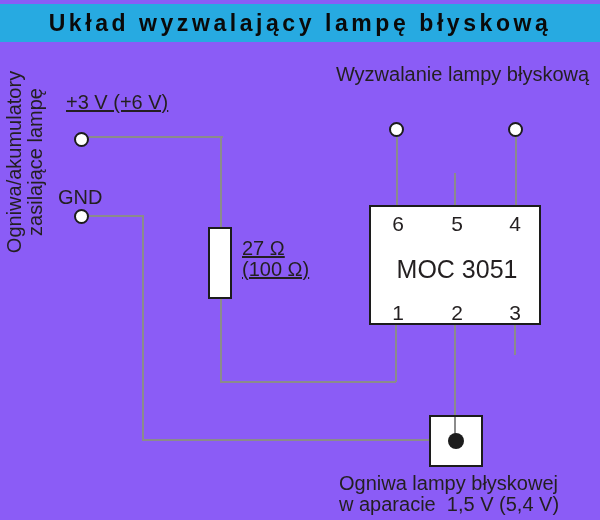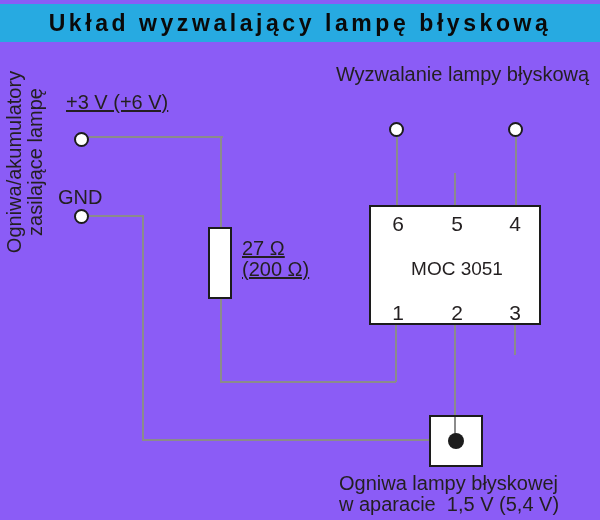--- a/index.html
+++ b/index.html
@@ -31,21 +31,21 @@
   
   .terminal{position:absolute;width:15px;height:15px;border:2.5px solid #1c1c1c;
             border-radius:50%;background:#fff;z-index:2;}
 
   
   .resistor{position:absolute;left:208px;top:227px;width:24px;height:72px;
             border:2.5px solid #1c1c1c;background:#fff;z-index:2;}
   .ic{position:absolute;left:369px;top:205px;width:172px;height:120px;
       border:2.5px solid #1c1c1c;background:#fff;z-index:2;}
   .ic .pin{position:absolute;font-size:21px;transform:translate(-50%,-50%);}
-  .ic .icname{position:absolute;left:86px;top:62px;font-size:19px;transform:translate(-50%,-50%);white-space:nowrap;}
+  .ic .icname{position:absolute;left:86px;top:62px;font-size:25px;transform:translate(-50%,-50%);white-space:nowrap;}
   .shoe{position:absolute;left:429px;top:415px;width:54px;height:52px;
         border:2.5px solid #1c1c1c;background:#fff;z-index:2;}
   .shoe-dot{position:absolute;left:448px;top:433px;width:16px;height:16px;
             border-radius:50%;background:#1c1c1c;z-index:4;}
   .above{z-index:3;}
 
   .trigger-block{position:absolute;left:320px;top:63px;width:285px;text-align:center;
                  font-size:20px;line-height:23px;}
 </style>
 </head>
@@ -57,21 +57,21 @@
     <span class="title">Układ wyzwalający lampę błyskową</span>
   </div>
 
   <div class="vlabel"><span>Ogniwa/akumulatory</span><br><span>zasilające lampę</span></div>
 
   <div class="lbl" style="left:66px;top:92px;text-decoration:underline;">+3 V (+6 V)</div>
   <div class="lbl" style="left:58px;top:187px;">GND</div>
 
   <div class="trigger-block"><span>Wyzwalanie lampy błyskową</span><br></div>
 
-  <div class="lbl" style="left:242px;top:238px;text-decoration:underline;"><span>27 Ω</span><br><span>(200 Ω)</span></div>
+  <div class="lbl" style="left:242px;top:238px;text-decoration:underline;"><span>27 Ω</span><br><span>(100 Ω)</span></div>
 
   <div class="lbl" style="left:339px;top:473px;"><span>Ogniwa lampy błyskowej</span><br><span>w aparacie  1,5 V (5,4 V)</span></div>
 
   <div class="wire" style="left:89px;top:136px;width:134px;height:1.5px;"></div>
   <div class="wire" style="left:220px;top:136px;width:1.5px;height:91px;"></div>
   <div class="wire" style="left:220px;top:298px;width:1.5px;height:84px;"></div>
   <div class="wire" style="left:220px;top:381px;width:176px;height:1.5px;"></div>
   <div class="wire" style="left:395px;top:325px;width:1.5px;height:57px;"></div>
   <div class="wire" style="left:89px;top:215px;width:54px;height:1.5px;"></div>
   <div class="wire" style="left:142px;top:215px;width:1.5px;height:225px;"></div>

